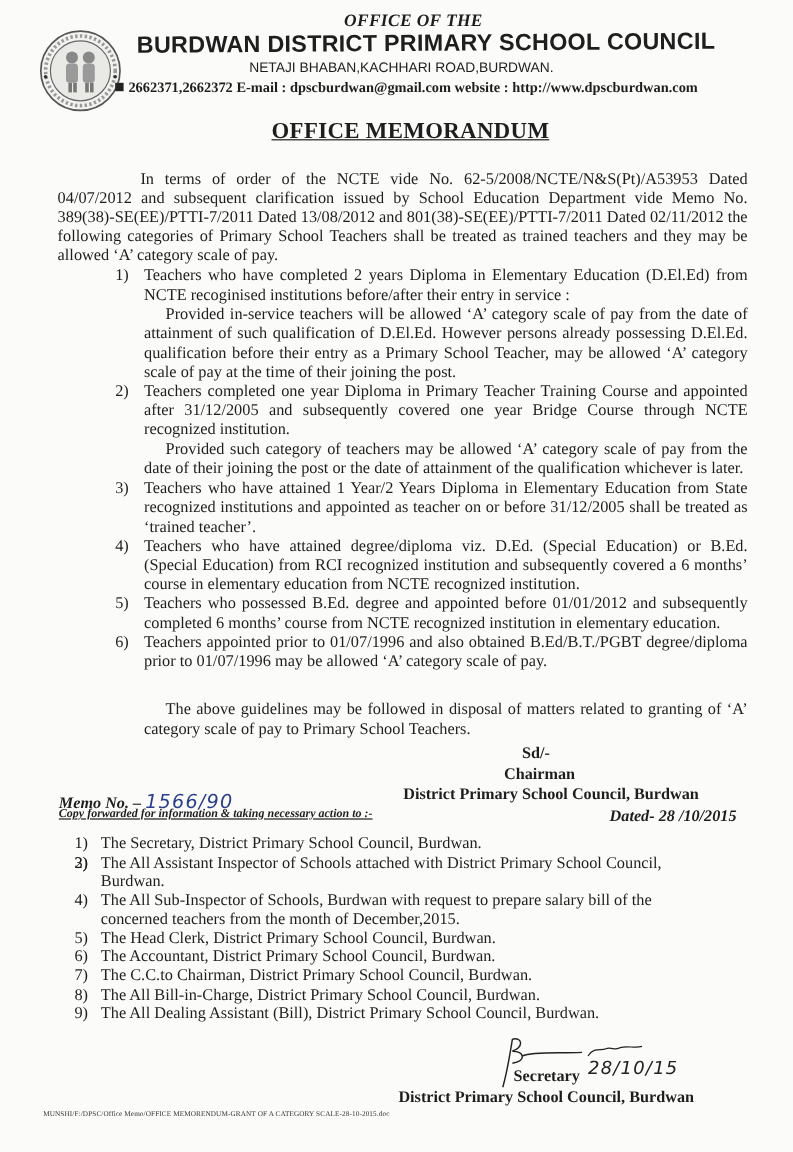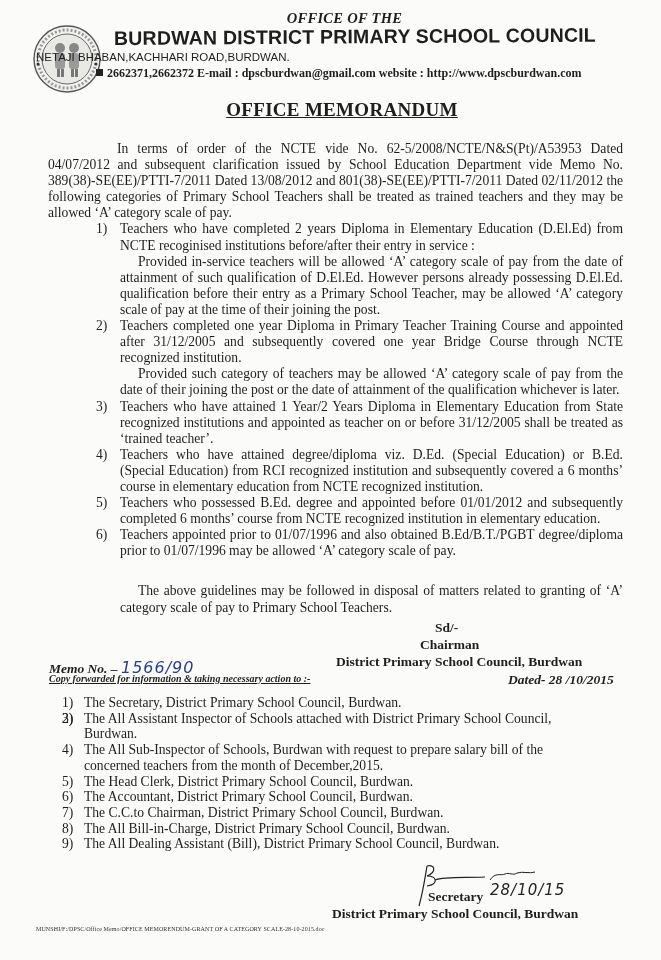--- a/index.html
+++ b/index.html
@@ -21,23 +21,23 @@
     text-align: center; font-style: italic; font-weight: bold;
     font-size: 14.5px; letter-spacing: 0.3px; padding-left: 28px; box-sizing: border-box;
   }
   .council-name {
     position: absolute; left: 114px; top: 27px;
     font-family: "Liberation Sans", "DejaVu Sans", sans-serif;
     font-weight: bold; font-size: 19.5px; letter-spacing: 0.2px; white-space: nowrap;
     transform: rotate(-0.4deg); transform-origin: left center;
   }
   .address {
-    position: absolute; left: 0; width: 661px; top: 51px; 
+    position: absolute; left: 0; width: 661px; top: 51px; text-align: center;
     font-family: "Liberation Sans", "DejaVu Sans", sans-serif;
-    font-size: 11.5px; padding-left: 36px; box-sizing: border-box; white-space: nowrap;
+    font-size: 11.5px; padding-left: 8px; box-sizing: border-box; white-space: nowrap;
   }
   .contact {
     position: absolute; left: 96px; top: 66px;
     font-size: 12px; white-space: nowrap; font-weight: bold;
   }
   .contact .phone-icon {
     display: inline-block; width: 7px; height: 7px; background: #222; margin-right: 4px; vertical-align: 1px;
   }
   .memo-title {
     position: absolute; left: 0; width: 661px; top: 99px; text-align: center;

